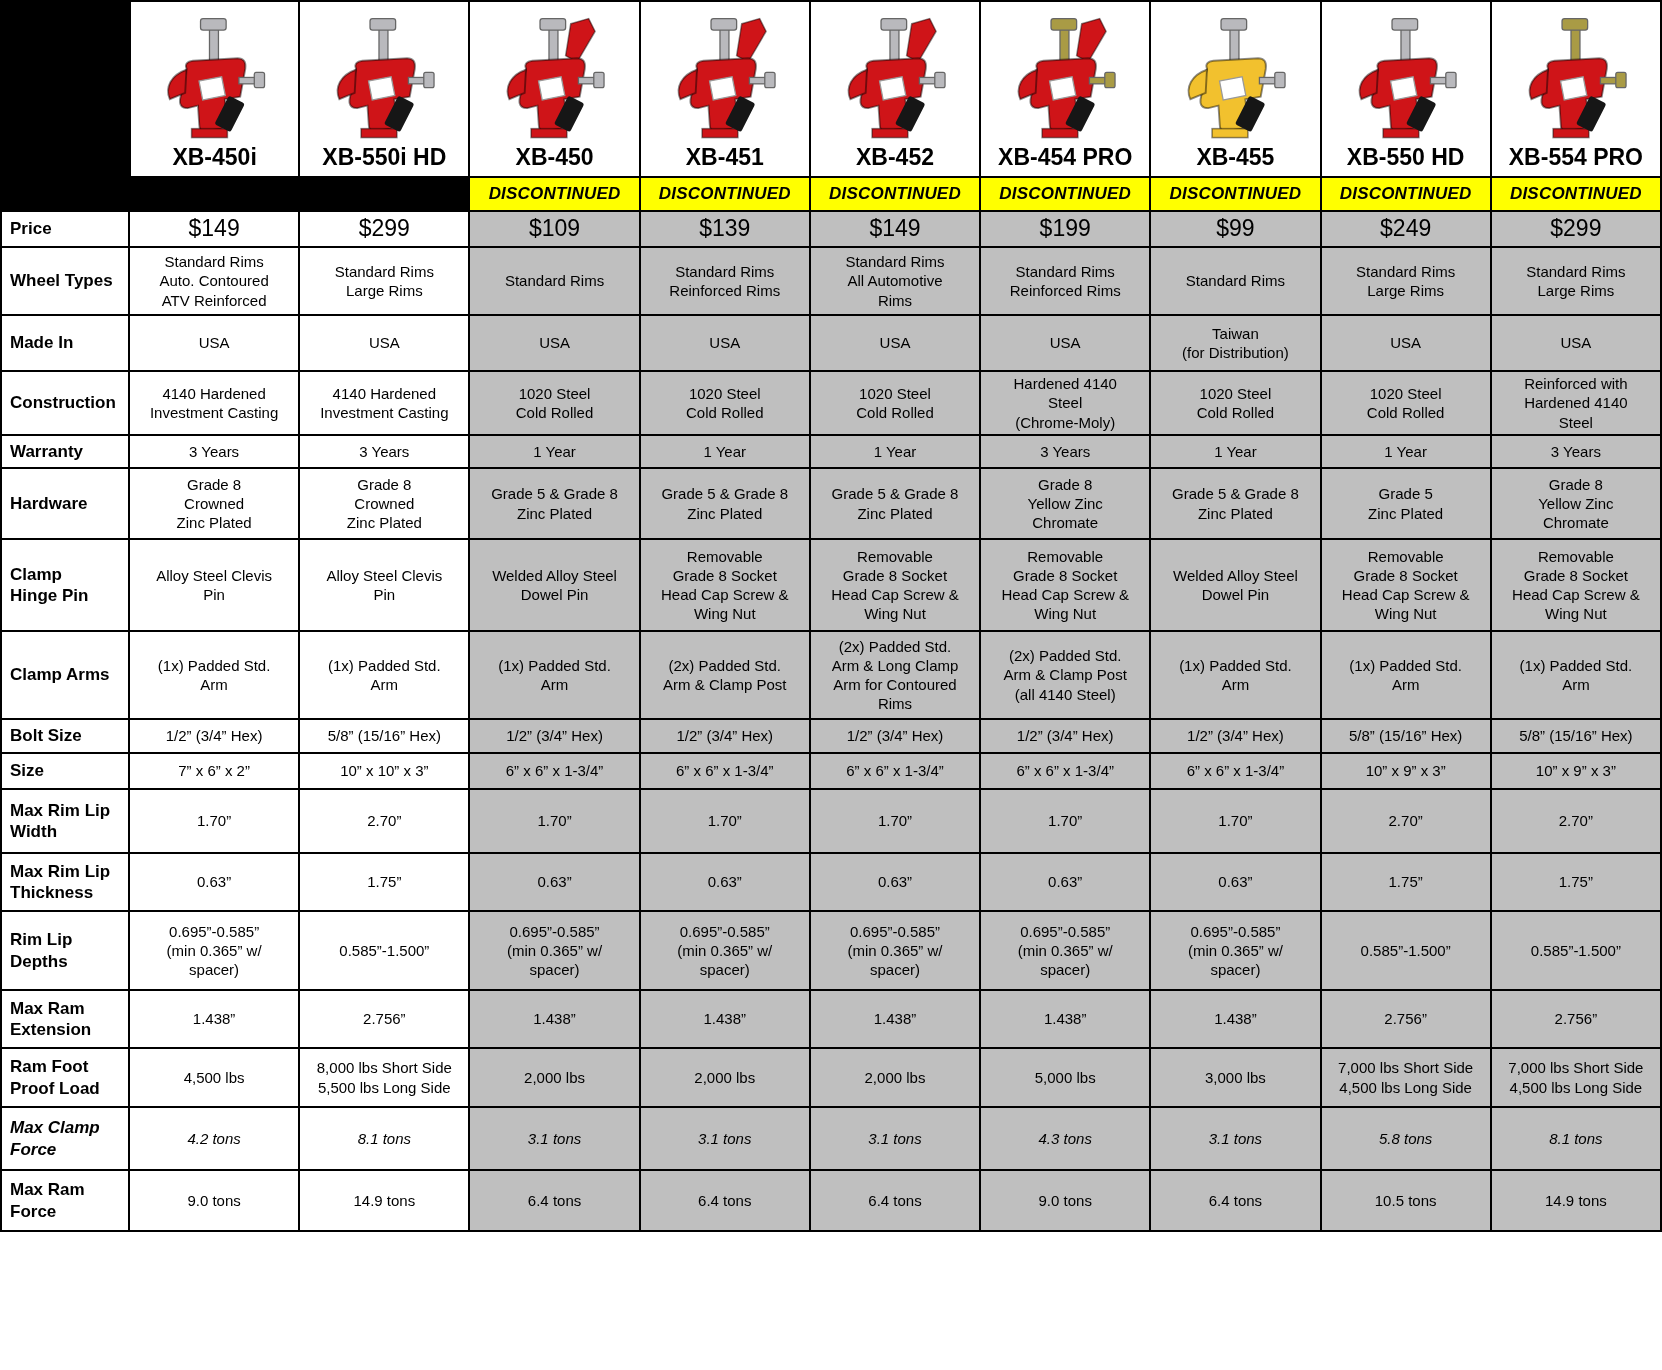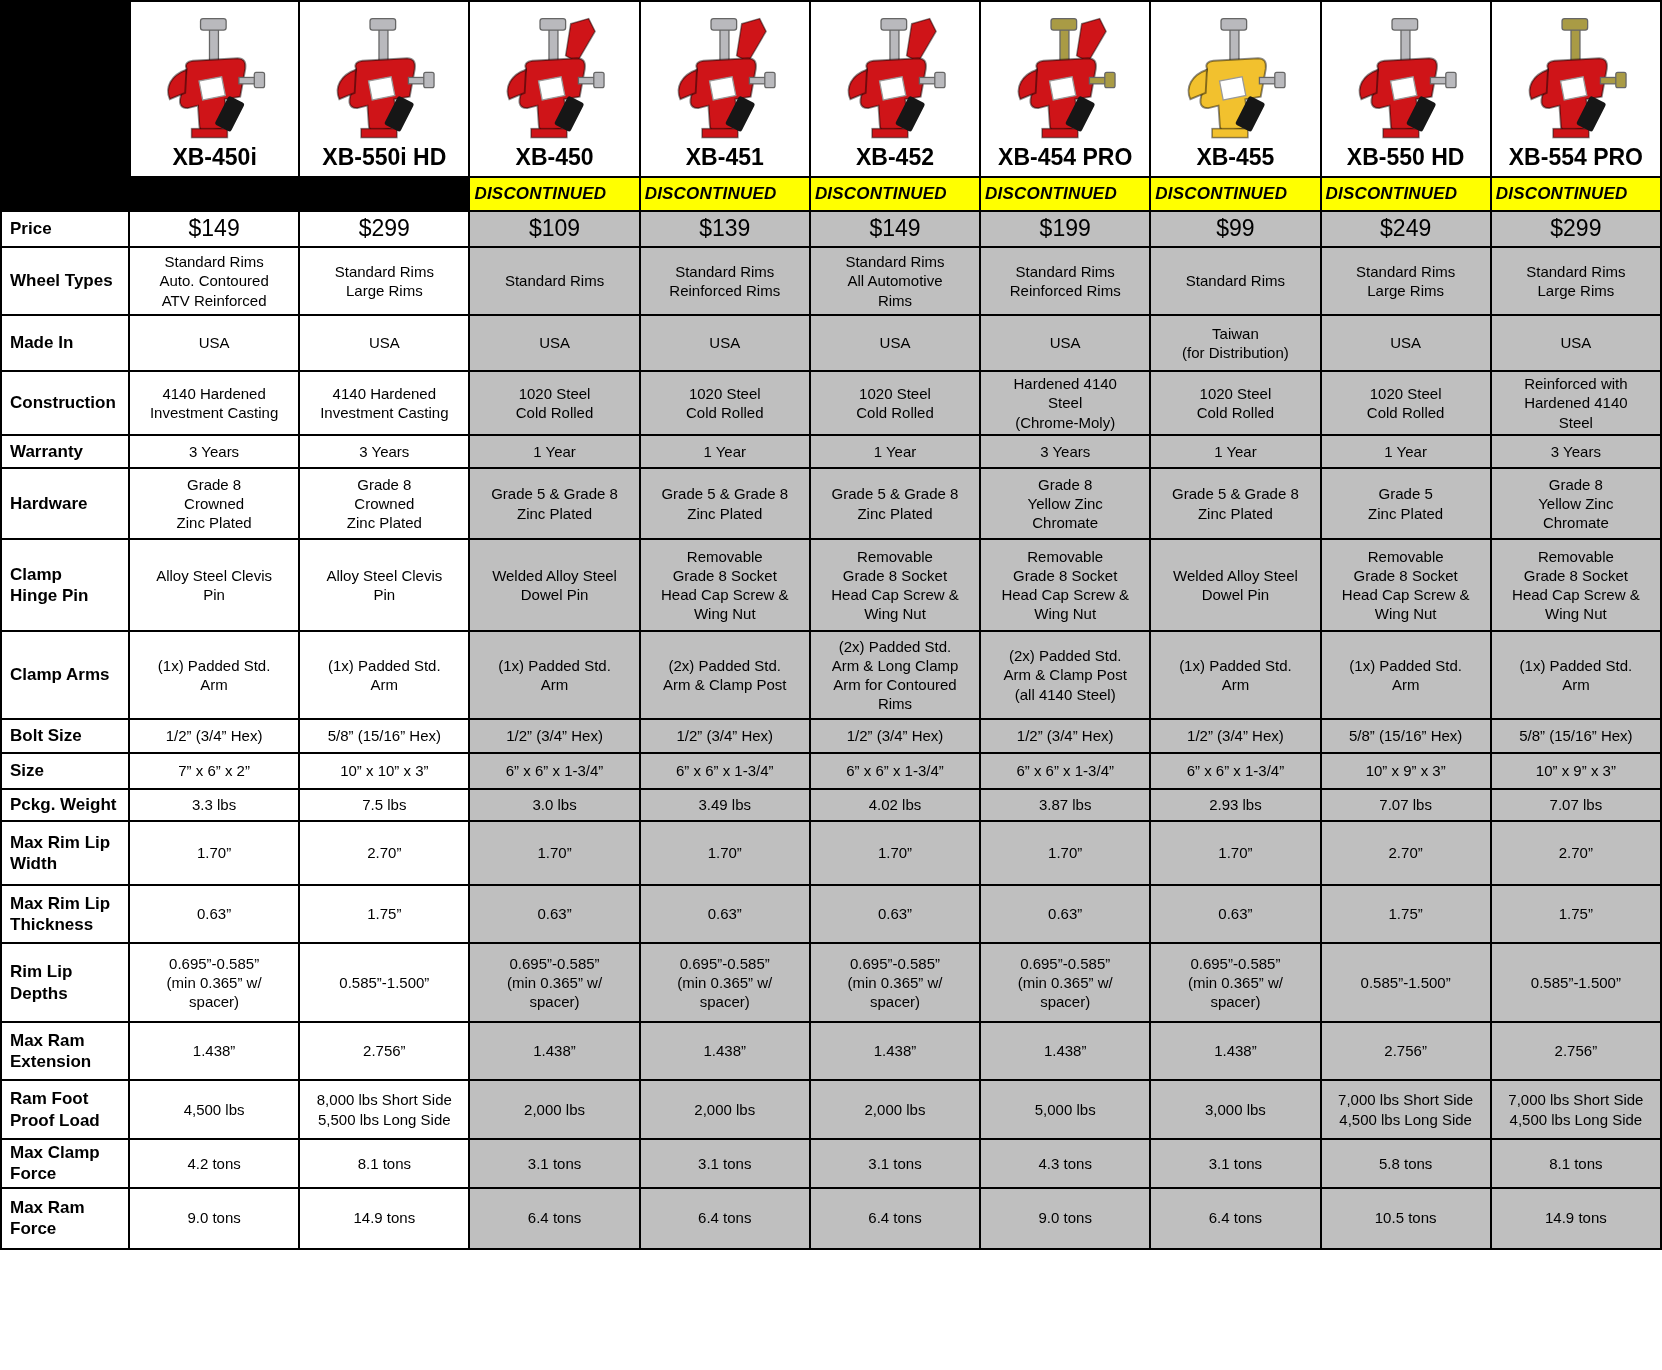--- a/index.html
+++ b/index.html
@@ -11,21 +11,21 @@
   .corner-cell{background:#000;border-right:4px solid #000;}
   .header-cell{background:#fff;padding:0;vertical-align:bottom;}
   .product-img{display:block;height:128px;width:100%;}
   .product-name{font-weight:bold;font-size:23px;text-align:center;line-height:1.2;padding-bottom:4px;white-space:nowrap;}
 
   .row-label{background:#fff;font-weight:bold;font-size:17px;text-align:left;padding-left:8px;
              border-right:1px solid #0ea5e9;white-space:pre-line;line-height:1.25;}
   .label-black{background:#000;border-right:4px solid #000;}
 
   .banner-black{background:#000;}
-  .banner-yellow{font-weight:bold;font-style:italic;font-size:17px;letter-spacing:.2px;margin-top:8px;}
+  .banner-yellow{font-weight:bold;font-style:italic;font-size:17px;text-align:center;letter-spacing:.2px;margin-top:8px;}
 
   .val{font-size:15px;text-align:center;white-space:pre-line;line-height:1.28;}
   .val.white{background:#fff;}
   .val.gray{background:#bfbfbf;}
   .price-row .val{font-weight:normal;font-size:23px;}
   table{outline:3px solid #000;}
 </style>
 </head>
 <body>
 
@@ -367,32 +367,20 @@
         <td class="val white">7” x 6” x 2”</td>
         <td class="val white">10” x 10” x 3”</td>
         <td class="val gray">6” x 6” x 1-3/4”</td>
         <td class="val gray">6” x 6” x 1-3/4”</td>
         <td class="val gray">6” x 6” x 1-3/4”</td>
         <td class="val gray">6” x 6” x 1-3/4”</td>
         <td class="val gray">6” x 6” x 1-3/4”</td>
         <td class="val gray">10” x 9” x 3”</td>
         <td class="val gray">10” x 9” x 3”</td>
       </tr>
-      <tr style="height: 32px;">
-        <td class="row-label">Pckg. Weight</td>
-        <td class="val white">3.3 lbs</td>
-        <td class="val white">7.5 lbs</td>
-        <td class="val gray">3.0 lbs</td>
-        <td class="val gray">3.49 lbs</td>
-        <td class="val gray">4.02 lbs</td>
-        <td class="val gray">3.87 lbs</td>
-        <td class="val gray">2.93 lbs</td>
-        <td class="val gray">7.07 lbs</td>
-        <td class="val gray">7.07 lbs</td>
-      </tr>
       <tr style="height: 64px;">
         <td class="row-label">Max Rim Lip
 Width</td>
         <td class="val white">1.70”</td>
         <td class="val white">2.70”</td>
         <td class="val gray">1.70”</td>
         <td class="val gray">1.70”</td>
         <td class="val gray">1.70”</td>
         <td class="val gray">1.70”</td>
         <td class="val gray">1.70”</td>
@@ -459,21 +447,21 @@
         <td class="val gray">2,000 lbs</td>
         <td class="val gray">2,000 lbs</td>
         <td class="val gray">2,000 lbs</td>
         <td class="val gray">5,000 lbs</td>
         <td class="val gray">3,000 lbs</td>
         <td class="val gray">7,000 lbs Short Side
 4,500 lbs Long Side</td>
         <td class="val gray">7,000 lbs Short Side
 4,500 lbs Long Side</td>
       </tr>
-      <tr style="height: 48px;">
+      <tr style="height: 63px; font-style: italic;">
         <td class="row-label">Max Clamp
 Force</td>
         <td class="val white">4.2 tons</td>
         <td class="val white">8.1 tons</td>
         <td class="val gray">3.1 tons</td>
         <td class="val gray">3.1 tons</td>
         <td class="val gray">3.1 tons</td>
         <td class="val gray">4.3 tons</td>
         <td class="val gray">3.1 tons</td>
         <td class="val gray">5.8 tons</td>

